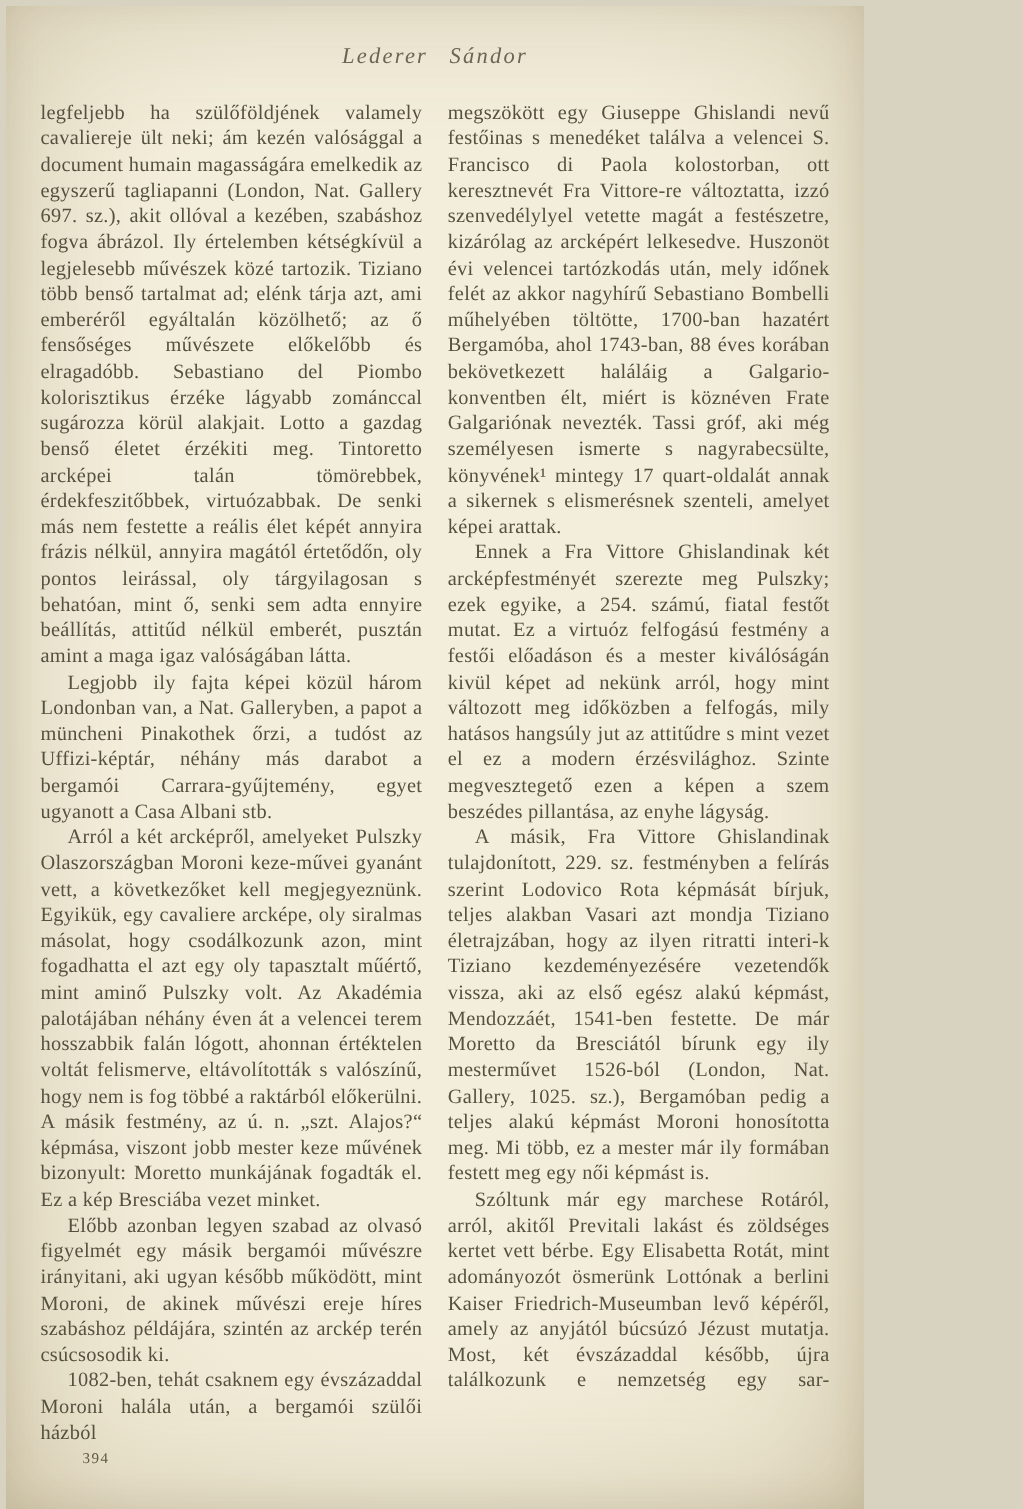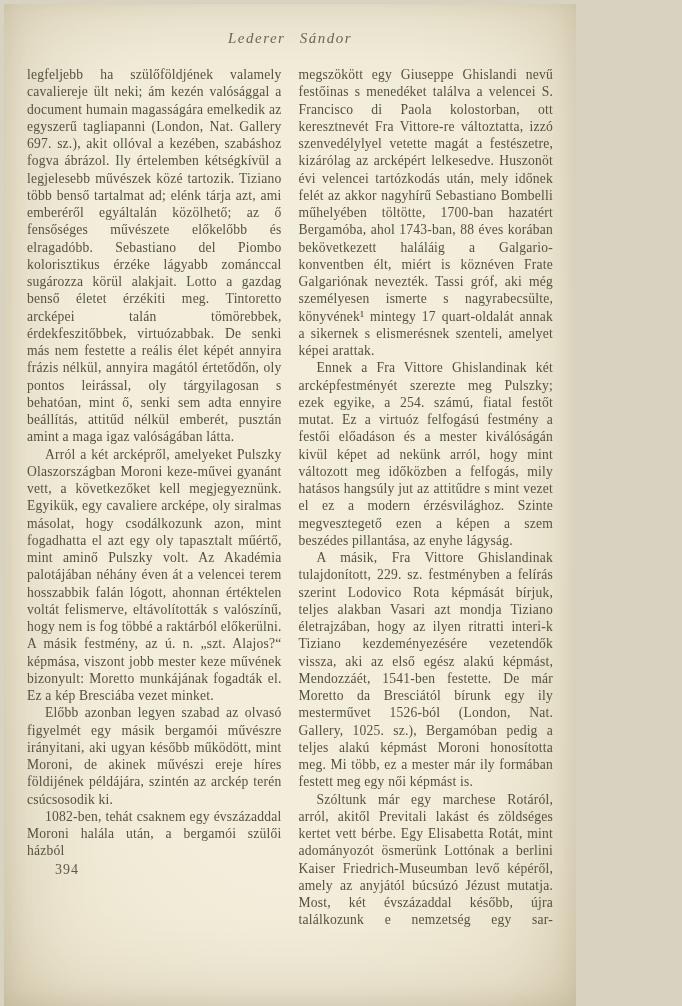--- a/index.html
+++ b/index.html
@@ -45,21 +45,21 @@
   .column p.para {
     margin: 0;
     text-indent: 18px;
     hyphens: none;
   }
   .column p.para.no-indent { text-indent: 0; }
   .column p.para.cont { text-align-last: justify; }
   .page-number {
     margin-top: 1px;
     padding-left: 28px;
-    font-size: 14px;
+    font-size: 10px;
     letter-spacing: 1px;
     color: #5d5946;
   }
   .footnote {
     margin-top: 28px;
     font-size: 11.4px;
     line-height: 15.5px;
     text-indent: 10px;
     color: #5d5946;
     text-align: left;
@@ -74,22 +74,23 @@
 </head>
 <body>
 
 <div class="page">
   <div class="running-header">Lederer Sándor</div>
 
   <div class="columns">
     <div class="column">
       <div>
           <p class="para no-indent">legfeljebb ha szülőföldjének valamely cavaliereje ült neki; ám kezén valósággal a document humain magasságára emelkedik az egyszerű tagliapanni (London, Nat. Gallery 697. sz.), akit ollóval a kezében, szabáshoz fogva ábrázol. Ily értelemben kétségkívül a legjelesebb művészek közé tartozik. Tiziano több benső tartalmat ad; elénk tárja azt, ami emberéről egyáltalán közölhető; az ő fensőséges művészete előkelőbb és elragadóbb. Sebastiano del Piombo kolorisztikus érzéke lágyabb zománccal sugározza körül alakjait. Lotto a gazdag benső életet érzékiti meg. Tintoretto arcképei talán tömörebbek, érdekfeszitőbbek, virtuózabbak. De senki más nem festette a reális élet képét annyira frázis nélkül, annyira magától értetődőn, oly pontos leirással, oly tárgyilagosan s behatóan, mint ő, senki sem adta ennyire beállítás, attitűd nélkül emberét, pusztán amint a maga igaz valóságában látta.</p>
+          <p class="para">Legjobb ily fajta képei közül három Londonban van, a Nat. Galleryben, a papot a müncheni Pinakothek őrzi, a tudóst az Uffizi-képtár, néhány más darabot a bergamói Carrara-gyűjtemény, egyet ugyanott a Casa Albani stb.</p>
           <p class="para">Arról a két arcképről, amelyeket Pulszky Olaszországban Moroni keze-művei gyanánt vett, a következőket kell megjegyeznünk. Egyikük, egy cavaliere arcképe, oly siralmas másolat, hogy csodálkozunk azon, mint fogadhatta el azt egy oly tapasztalt műértő, mint aminő Pulszky volt. Az Akadémia palotájában néhány éven át a velencei terem hosszabbik falán lógott, ahonnan értéktelen voltát felismerve, eltávolították s valószínű, hogy nem is fog többé a raktárból előkerülni. A másik festmény, az ú. n. „szt. Alajos?“ képmása, viszont jobb mester keze művének bizonyult: Moretto munkájának fogadták el. Ez a kép Bresciába vezet minket.</p>
-          <p class="para">Előbb azonban legyen szabad az olvasó figyelmét egy másik bergamói művészre irányitani, aki ugyan később működött, mint Moroni, de akinek művészi ereje híres földijének példájára, szintén az arckép terén csúcsosodik ki.</p>
+          <p class="para">Előbb azonban legyen szabad az olvasó figyelmét egy másik bergamói művészre irányitani, aki ugyan később működött, mint Moroni, de akinek művészi ereje híres szabáshoz példájára, szintén az arckép terén csúcsosodik ki.</p>
           <p class="para cont">1082-ben, tehát csaknem egy évszázaddal Moroni halála után, a bergamói szülői házból</p>
         </div>
       <div class="page-number">394</div>
     </div>
 
     <div class="column">
       <div>
           <p class="para no-indent">megszökött egy Giuseppe Ghislandi nevű festőinas s menedéket találva a velencei S. Francisco di Paola kolostorban, ott keresztnevét Fra Vittore-re változtatta, izzó szenvedélylyel vetette magát a festészetre, kizárólag az arcképért lelkesedve. Huszonöt évi velencei tartózkodás után, mely időnek felét az akkor nagyhírű Sebastiano Bombelli műhelyében töltötte, 1700-ban hazatért Bergamóba, ahol 1743-ban, 88 éves korában bekövetkezett haláláig a Galgario-konventben élt, miért is köznéven Frate Galgariónak nevezték. Tassi gróf, aki még személyesen ismerte s nagyrabecsülte, könyvének¹ mintegy 17 quart-oldalát annak a sikernek s elismerésnek szenteli, amelyet képei arattak.</p>
           <p class="para">Ennek a Fra Vittore Ghislandinak két arcképfestményét szerezte meg Pulszky; ezek egyike, a 254. számú, fiatal festőt mutat. Ez a virtuóz felfogású festmény a festői előadáson és a mester kiválóságán kivül képet ad nekünk arról, hogy mint változott meg időközben a felfogás, mily hatásos hangsúly jut az attitűdre s mint vezet el ez a modern érzésvilághoz. Szinte megvesztegető ezen a képen a szem beszédes pillantása, az enyhe lágyság.</p>
           <p class="para">A másik, Fra Vittore Ghislandinak tulajdonított, 229. sz. festményben a felírás szerint Lodovico Rota képmását bírjuk, teljes alakban Vasari azt mondja Tiziano életrajzában, hogy az ilyen ritratti interi-k Tiziano kezdeményezésére vezetendők vissza, aki az első egész alakú képmást, Mendozzáét, 1541-ben festette. De már Moretto da Bresciától bírunk egy ily mesterművet 1526-ból (London, Nat. Gallery, 1025. sz.), Bergamóban pedig a teljes alakú képmást Moroni honosította meg. Mi több, ez a mester már ily formában festett meg egy női képmást is.</p>

